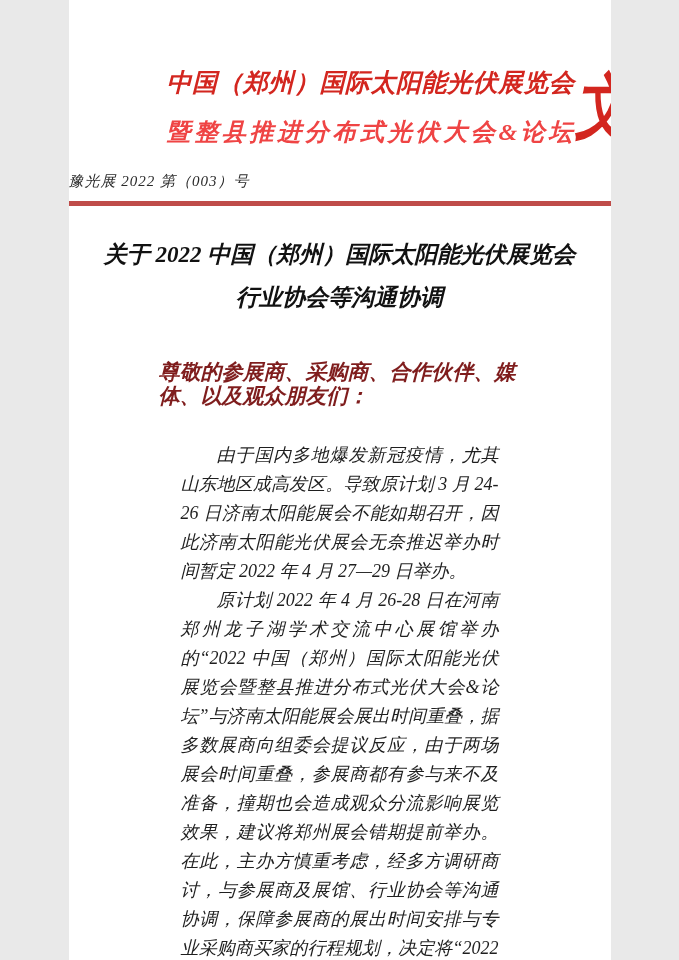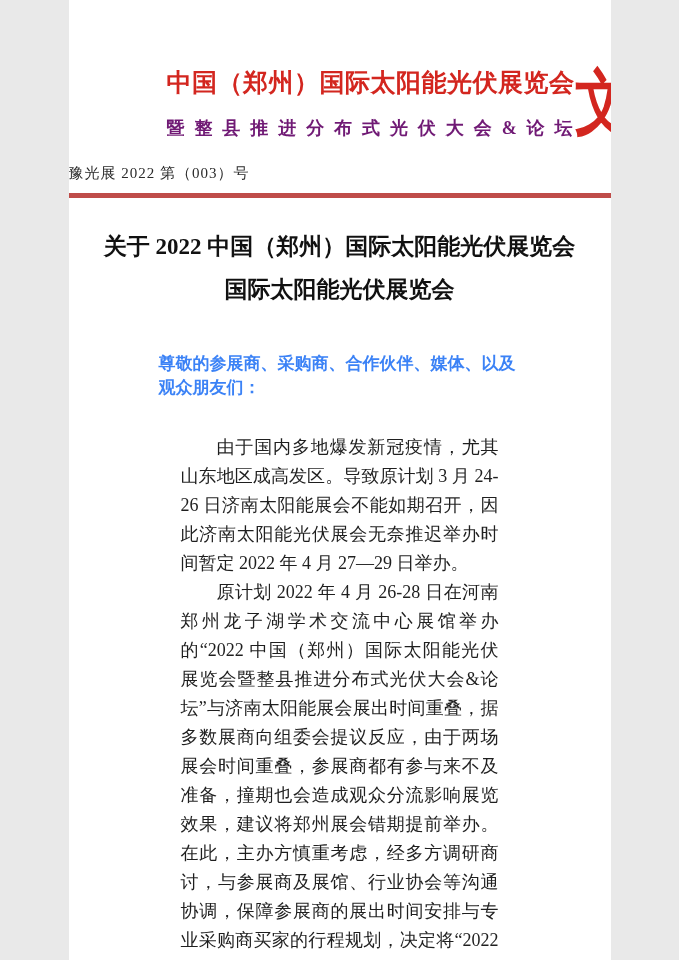--- a/index.html
+++ b/index.html
@@ -6,39 +6,40 @@
   html, body { background: #e9e9e9; }
   .page {
     position: relative;
     width: 542px;
     height: 960px;
     margin: 0 auto;
     background: #ffffff;
     font-family: "Liberation Serif", "DejaVu Serif", serif;
     color: #1c1c1c;
     overflow: hidden;
+    font-style: italic;
   }
   
   .letterhead {
     display: flex;
     align-items: center;
     padding: 66px 0 0 98px;
   }
   .letterhead-left { width: 406px; flex: 0 0 auto; }
   .org-line1 {
     color: #d3261f;
     font-weight: bold;
     font-size: 25px;
     white-space: nowrap;
     letter-spacing: 0.5px;
   }
   .org-line2 {
-    color: #701a75;
+    color: #ef4444;
     font-weight: bold;
-    font-size: 18px;
+    font-size: 24px;
     margin-top: 17px;
     text-align: justify;
     text-align-last: justify;
     text-justify: inter-ideograph;
   }
   .doc-type {
     color: #d3261f;
     font-weight: bold;
     font-size: 66px;
     line-height: 1;
@@ -68,23 +69,23 @@
     font-size: 23px;
     font-weight: bold;
     line-height: 43px;
     color: #111;
   }
   .title-line { display: block; }
   
   .salutation {
     margin: 41px 90px 0 90px;
     font-weight: bold;
-    font-size: 17px;
+    font-size: 21px;
     line-height: 24px;
-    color: #3b82f6;
+    color: #7f1d1d;
   }
   .para {
     margin: 0 112px;
     font-size: 18px;
     line-height: 29px;
     text-align: justify;
     text-justify: inter-ideograph;
     text-indent: 2em;
     color: #1f1f1f;
   }
@@ -109,21 +110,21 @@
     </div>
     <div class="doc-type">文件</div>
   </div>
 
   <div class="doc-number">豫光展 2022 第（003）号</div>
 
   <div class="red-rule"></div>
 
   <h1 class="title">
     <span class="title-line">关于 2022 中国（郑州）国际太阳能光伏展览会</span>
-    <span class="title-line">国际太阳能光伏展览会</span>
+    <span class="title-line">行业协会等沟通协调</span>
   </h1>
 
   <div class="salutation">尊敬的参展商、采购商、合作伙伴、媒体、以及观众朋友们：</div>
 
   <p class="para first">由于国内多地爆发新冠疫情，尤其山东地区成高发区。导致原计划 3 月 24-26 日济南太阳能展会不能如期召开，因此济南太阳能光伏展会无奈推迟举办时间暂定 2022 年 4 月 27—29 日举办。</p>
 
   <p class="para">原计划 2022 年 4 月 26-28 日在河南郑州龙子湖学术交流中心展馆举办的“2022 中国（郑州）国际太阳能光伏展览会暨整县推进分布式光伏大会&amp;论坛”与济南太阳能展会展出时间重叠，据多数展商向组委会提议反应，由于两场展会时间重叠，参展商都有参与来不及准备，撞期也会造成观众分流影响展览效果，建议将郑州展会错期提前举办。在此，主办方慎重考虑，经多方调研商讨，与参展商及展馆、行业协会等沟通协调，保障参展商的展出时间安排与专业采购商买家的行程规划，决定将“2022 中国（郑州）国际太阳能光伏展览会暨整县推进分布式光伏大会&amp;论坛”展出时间调整至 2022 年 4 月 20-22 日举办，展出地点不变。</p>
 
   <p class="closing">合作伙伴：</p>
 

